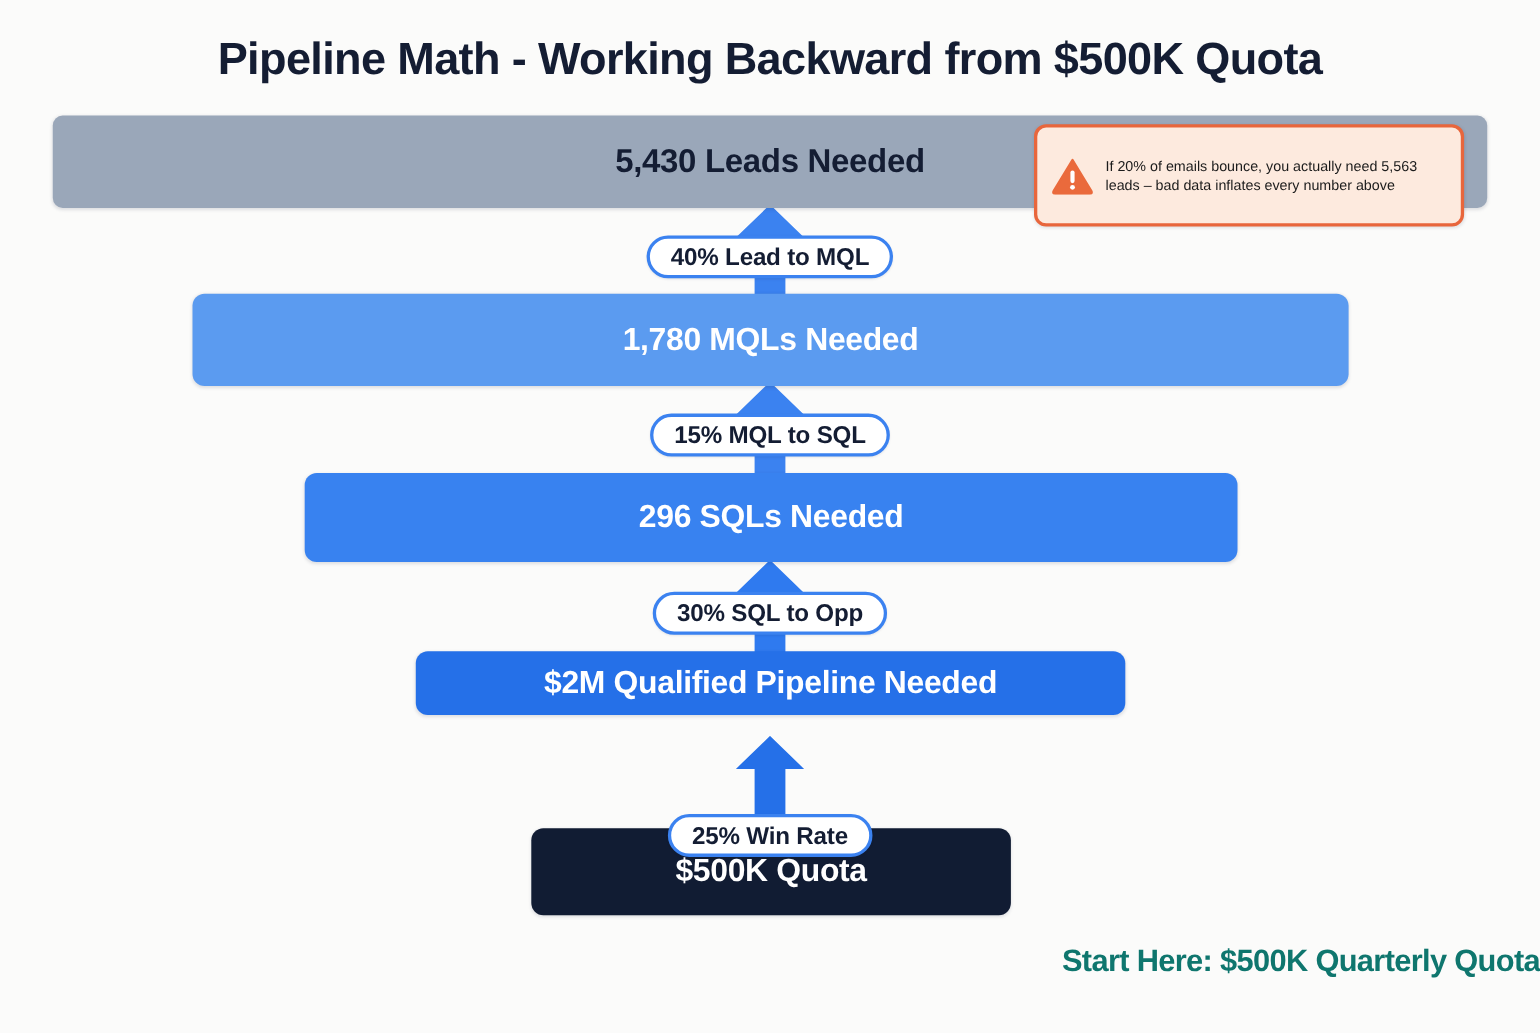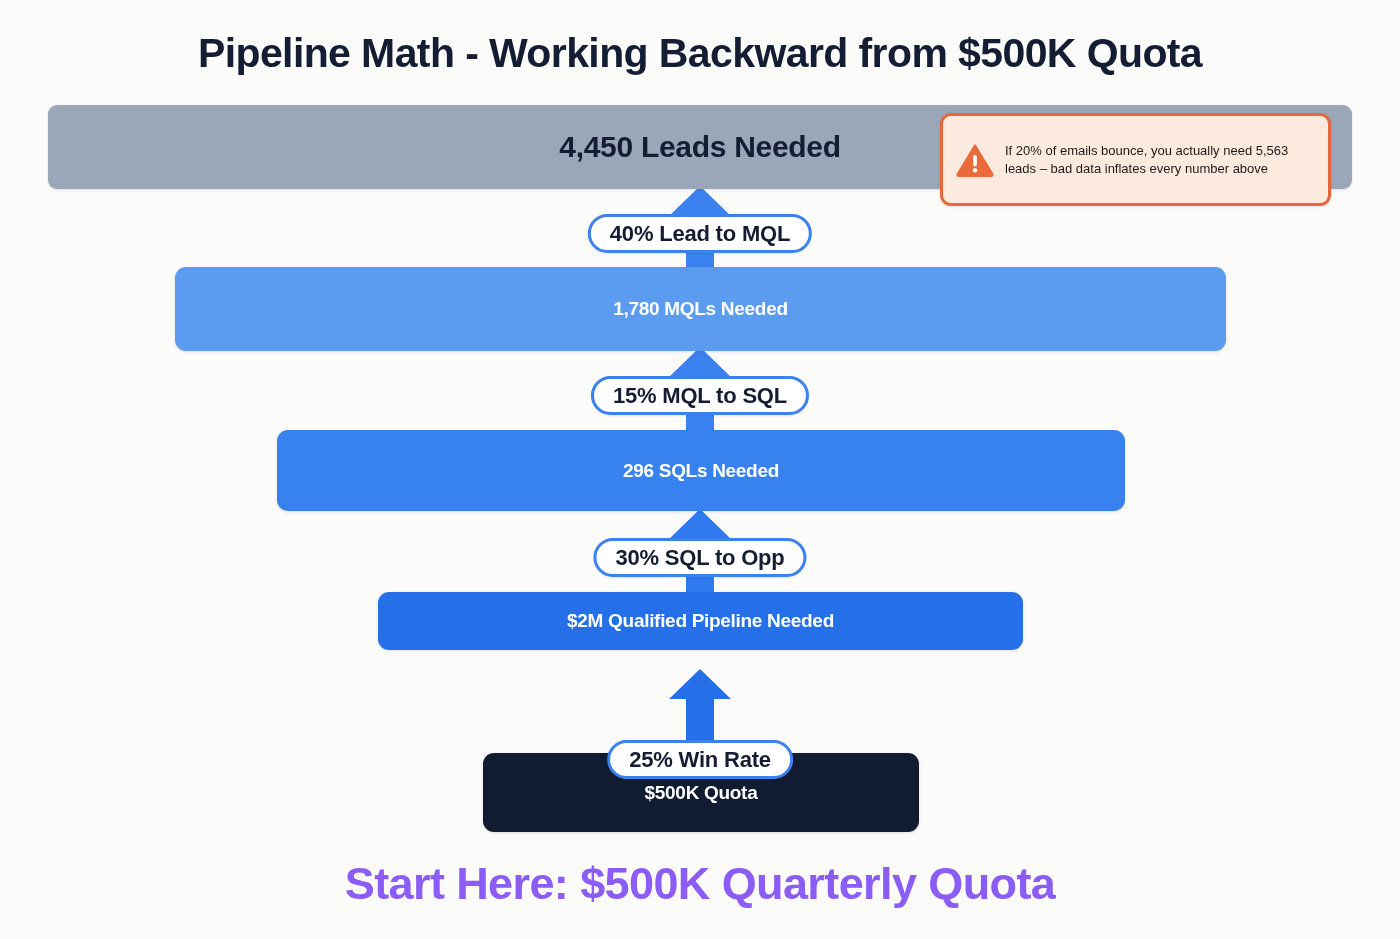--- a/index.html
+++ b/index.html
@@ -42,21 +42,21 @@
     position: absolute;
     display: flex;
     align-items: center;
     justify-content: center;
     border-radius: 11px;
     z-index: 3;
     box-shadow: 0 1px 3px rgba(20,30,60,0.13);
   }
 
   .stage-label {
-    font-size: 19px;
+    font-size: 29px;
     font-weight: bold;
     letter-spacing: -0.3px;
     white-space: nowrap;
   }
 
   
   #stage-leads {
     left: 48px;
     top: 105px;
     width: 1304px;
@@ -157,37 +157,37 @@
     line-height: 1.32;
     color: #1b1b1b;
   }
 
   
   .footer {
     position: absolute;
     top: 858px;
     left: 0;
     width: 1400px;
-    text-align: center;
-    font-size: 45px;
+    text-align: right;
+    font-size: 28px;
     font-weight: bold;
     letter-spacing: -0.6px;
-    color: #8b5cf6;
+    color: #0f766e;
     white-space: nowrap;
   }
 </style>
 </head>
 <body>
 
 <div id="canvas">
 
   <div class="title">Pipeline Math - Working Backward from $500K Quota</div>
 
   <div class="stage" id="stage-leads">
-    <span class="stage-label">4,450 Leads Needed</span>
+    <span class="stage-label">5,430 Leads Needed</span>
   </div>
 
   <div id="warning-callout">
     <span class="warn-icon">
       <svg width="38" height="34" viewBox="0 0 38 34" aria-hidden="true">
         <path d="M19 2.5 L36 30.5 Q37.4 33 34.6 33 L3.4 33 Q0.6 33 2 30.5 Z" fill="#ea6a3c" stroke="#ea6a3c" stroke-width="2.2" stroke-linejoin="round"></path>
         <rect x="17.1" y="12" width="3.8" height="11.5" rx="1.9" fill="#ffffff"></rect>
         <circle cx="19" cy="27.3" r="2.2" fill="#ffffff"></circle>
       </svg>
     </span>

